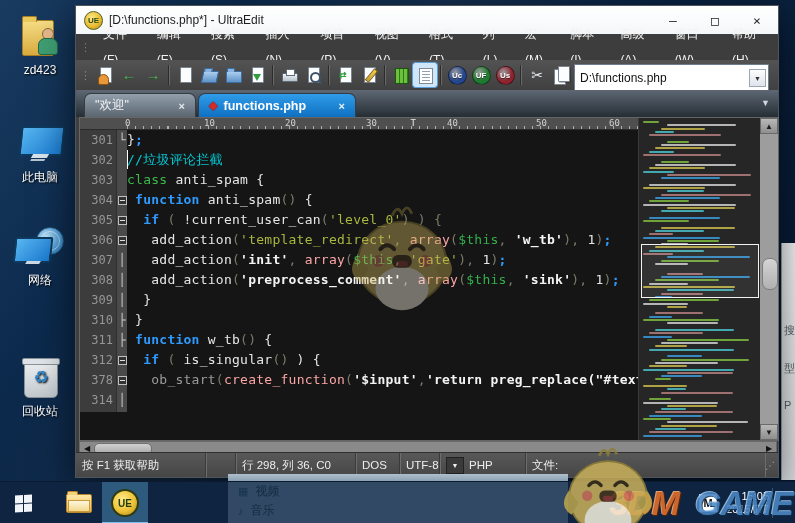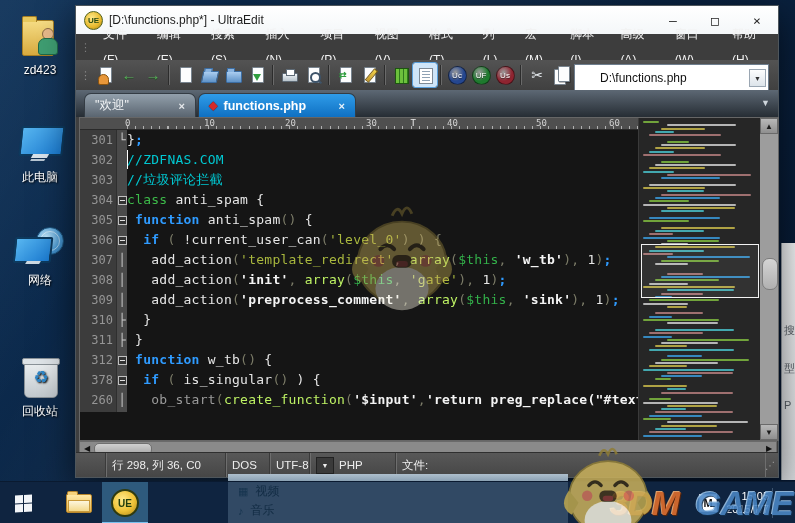--- a/index.html
+++ b/index.html
@@ -79,27 +79,27 @@
   .mag{position:absolute;right:2px;bottom:2px;width:7px;height:7px;border:2px solid #3e546a;border-radius:50%;background:rgba(255,255,255,.6);}
   .mag::after{content:"";position:absolute;right:-3px;bottom:-2px;width:4px;height:2px;background:#3e546a;transform:rotate(45deg);}
   .tinyarr{position:absolute;left:4px;top:6px;color:#2f9e3f;font-size:9px;font-weight:bold;line-height:1;}
   .pencil{position:absolute;left:10px;top:3px;width:3px;height:13px;background:linear-gradient(#f2d24a,#c89a28);transform:rotate(40deg);border:1px solid #7a5c10;}
   .colbars{position:absolute;left:4px;top:3px;width:12px;height:14px;
     background:repeating-linear-gradient(90deg,#6cc13c 0 3px,#2e7a1c 3px 4px);border:1px solid #1d5510;}
   .linesic{position:absolute;left:4px;top:3px;width:12px;height:14px;background:#fff;border:1px solid #7e8a96;
     }
   .linesic::before{content:"";position:absolute;inset:2px;
     background:repeating-linear-gradient(#8fa2b4 0 1px,transparent 1px 3px);}
-  .badge{width:17px;height:17px;border-radius:50%;color:#fff;font-size:8px;font-weight:normal;
+  .badge{width:17px;height:17px;border-radius:50%;color:#fff;font-size:8px;font-weight:bold;
     display:flex;align-items:center;justify-content:center;border:1px solid rgba(0,0,0,.5);
     text-shadow:0 1px 1px rgba(0,0,0,.6);}
   .scis{color:#e4e9ed;font-size:14px;line-height:1;}
   .tchev{color:#cfd6dc;font-size:9px;line-height:8px;text-align:center;margin:0 2px;}
   #pathbox{position:absolute;right:9px;top:4px;width:195px;height:28px;background:#fff;border:1px solid #6e7e8e;
-    display:flex;align-items:center;box-sizing:border-box;padding-left:20px;}
+    display:flex;align-items:center;box-sizing:border-box;}
   #pathbox .ptext{flex:1;font-size:12px;color:#111;padding-left:5px;white-space:nowrap;overflow:hidden;}
   #pathbox .parrow{width:15px;height:16px;margin-right:2px;background:linear-gradient(#fdfdfd,#dde4ea);
     border:1px solid #9aa6b2;font-size:7px;color:#333;display:flex;align-items:center;justify-content:center;}
   
   #tabbar{position:absolute;left:0;top:84px;right:0;height:27px;background:linear-gradient(#5d6874,#262d34);}
   .tab{position:absolute;bottom:0;height:24px;border-radius:7px 7px 0 0;display:flex;align-items:center;
     padding:0 10px;font-size:12.5px;box-sizing:border-box;border:1px solid #343c44;border-bottom:none;}
   .tab.inactive{left:8px;width:112px;background:linear-gradient(#93a0ac,#5a6570);color:#f2f4f6;}
   .tab.active{left:122px;width:158px;background:linear-gradient(#2f9ce9,#0f70c2);color:#fff;font-weight:bold;}
   .moddiamond{color:#d42a2a;font-size:11px;margin-right:6px;text-shadow:0 0 1px #400;}
@@ -120,21 +120,21 @@
   .fbox::before{content:"";position:absolute;left:1px;right:1px;top:3px;height:1px;background:#e0e0e0;}
   #codearea{position:absolute;left:47px;top:12px;width:511px;height:308px;overflow:hidden;}
   .cline{height:20px;line-height:20px;white-space:pre;font-family:"DejaVu Sans Mono",monospace;
     font-size:13px;letter-spacing:.25px;position:relative;}
   .tok-wht{color:#e6e6e6;}
   .tok-kw{color:#2f9bff;font-weight:bold;}
   .tok-cls{color:#3dbb4a;}
   .tok-cmt{color:#00c8d2;}
   .tok-s1{color:#a9b83e;}
   .tok-sw{color:#f4f4f4;font-weight:bold;}
-  .tok-fn2{color:#bef264;margin-top:48px;}
+  .tok-fn2{color:#fca5a5;margin-top:48px;}
   .tok-var{color:#33b04a;}
   .tok-dim{color:#7c7c68;}
   .tok-semi{color:#2f9bff;font-weight:bold;}
   .tok-gr{color:#9a9a9a;}
   #caret{position:absolute;left:47px;top:32px;width:1px;height:19px;background:#fff;}
   
   #minimap{position:absolute;left:558px;top:0;width:122px;height:322px;background:#262626;border-left:1px solid #3a3a3a;overflow:hidden;}
   .mmline{position:absolute;height:2px;border-radius:1px;opacity:.85;}
   #mmview{position:absolute;left:2px;width:116px;border:1px solid #f2f2f2;background:rgba(255,255,255,.06);}
   
@@ -396,21 +396,21 @@
         <div class="gnum">304</div>
         <div class="gnum">305</div>
         <div class="gnum">306</div>
         <div class="gnum">307</div>
         <div class="gnum">308</div>
         <div class="gnum">309</div>
         <div class="gnum">310</div>
         <div class="gnum">311</div>
         <div class="gnum">312</div>
         <div class="gnum">378</div>
-        <div class="gnum">260</div>
+        <div class="gnum">314</div>
       </div>
     <div id="foldcol">
         <div class="fcell">└</div>
         <div class="fcell"></div>
         <div class="fcell"></div>
         <div class="fcell">
           <div class="fbox"></div>
         </div>
         <div class="fcell">
           <div class="fbox"></div>
@@ -426,21 +426,20 @@
         <div class="fcell">
           <div class="fbox"></div>
         </div>
         <div class="fcell">
           <div class="fbox"></div>
         </div>
         <div class="fcell">│</div>
       </div>
     <div id="codearea">
         <div class="cline"><span class="tok-wht">}</span><span class="tok-semi">;</span></div>
-        <div class="cline"><span class="tok-cmt">//ZDFNAS.COM</span></div>
         <div class="cline"><span class="tok-cmt">//垃圾评论拦截</span></div>
         <div class="cline"><span class="tok-cls">class </span><span class="tok-wht">anti_spam {</span></div>
         <div class="cline"><span class="tok-wht"> </span><span class="tok-kw">function </span><span class="tok-wht">anti_spam</span><span class="tok-dim">()</span><span class="tok-wht"> {</span></div>
         <div class="cline"><span class="tok-wht">  </span><span class="tok-kw">if </span><span class="tok-dim">( </span><span class="tok-wht">!current_user_can</span><span class="tok-dim">(</span><span class="tok-s1">'level_0'</span><span class="tok-dim">) ) {</span></div>
         <div class="cline"><span class="tok-wht">   add_action</span><span class="tok-dim">(</span><span class="tok-s1">'template_redirect'</span><span class="tok-dim">, </span><span class="tok-fn2">array</span><span class="tok-dim">(</span><span class="tok-var">$this</span><span class="tok-dim">, </span><span class="tok-sw">'w_tb'</span><span class="tok-dim">), </span><span class="tok-wht">1</span><span class="tok-dim">)</span><span class="tok-semi">;</span></div>
         <div class="cline"><span class="tok-wht">   add_action</span><span class="tok-dim">(</span><span class="tok-sw">'init'</span><span class="tok-dim">, </span><span class="tok-fn2">array</span><span class="tok-dim">(</span><span class="tok-var">$this</span><span class="tok-dim">, </span><span class="tok-s1">'gate'</span><span class="tok-dim">), </span><span class="tok-wht">1</span><span class="tok-dim">)</span><span class="tok-semi">;</span></div>
         <div class="cline"><span class="tok-wht">   add_action</span><span class="tok-dim">(</span><span class="tok-sw">'preprocess_comment'</span><span class="tok-dim">, </span><span class="tok-fn2">array</span><span class="tok-dim">(</span><span class="tok-var">$this</span><span class="tok-dim">, </span><span class="tok-sw">'sink'</span><span class="tok-dim">), </span><span class="tok-wht">1</span><span class="tok-dim">)</span><span class="tok-semi">;</span></div>
         <div class="cline"><span class="tok-wht">  }</span></div>
         <div class="cline"><span class="tok-wht"> }</span></div>
         <div class="cline"><span class="tok-wht"> </span><span class="tok-kw">function </span><span class="tok-wht">w_tb</span><span class="tok-dim">()</span><span class="tok-wht"> {</span></div>
@@ -542,20 +541,21 @@
     </div>
   </div>
 
   <div id="hscroll">
     <div class="harr" style="left:0">◀</div>
     <div id="hthumb"></div>
     <div class="harr" style="right:0">▶</div>
   </div>
 
   <div id="statusbar">
+    <div class="sseg" style="width:130px">按 F1 获取帮助</div>
     <div class="sseg" style="width:30px"></div>
     <div class="sseg" style="width:120px">行 298, 列 36, C0</div>
     <div class="sseg" style="width:44px">DOS</div>
     <div class="sseg" style="width:40px">UTF-8</div>
     <div class="sseg" style="width:86px">
       <span class="scombo">▼</span>
       <span>PHP</span>
     </div>
     <div class="sseg" style="border-right:none;flex:1">文件:</div>
     <div id="grip">⋰</div>

